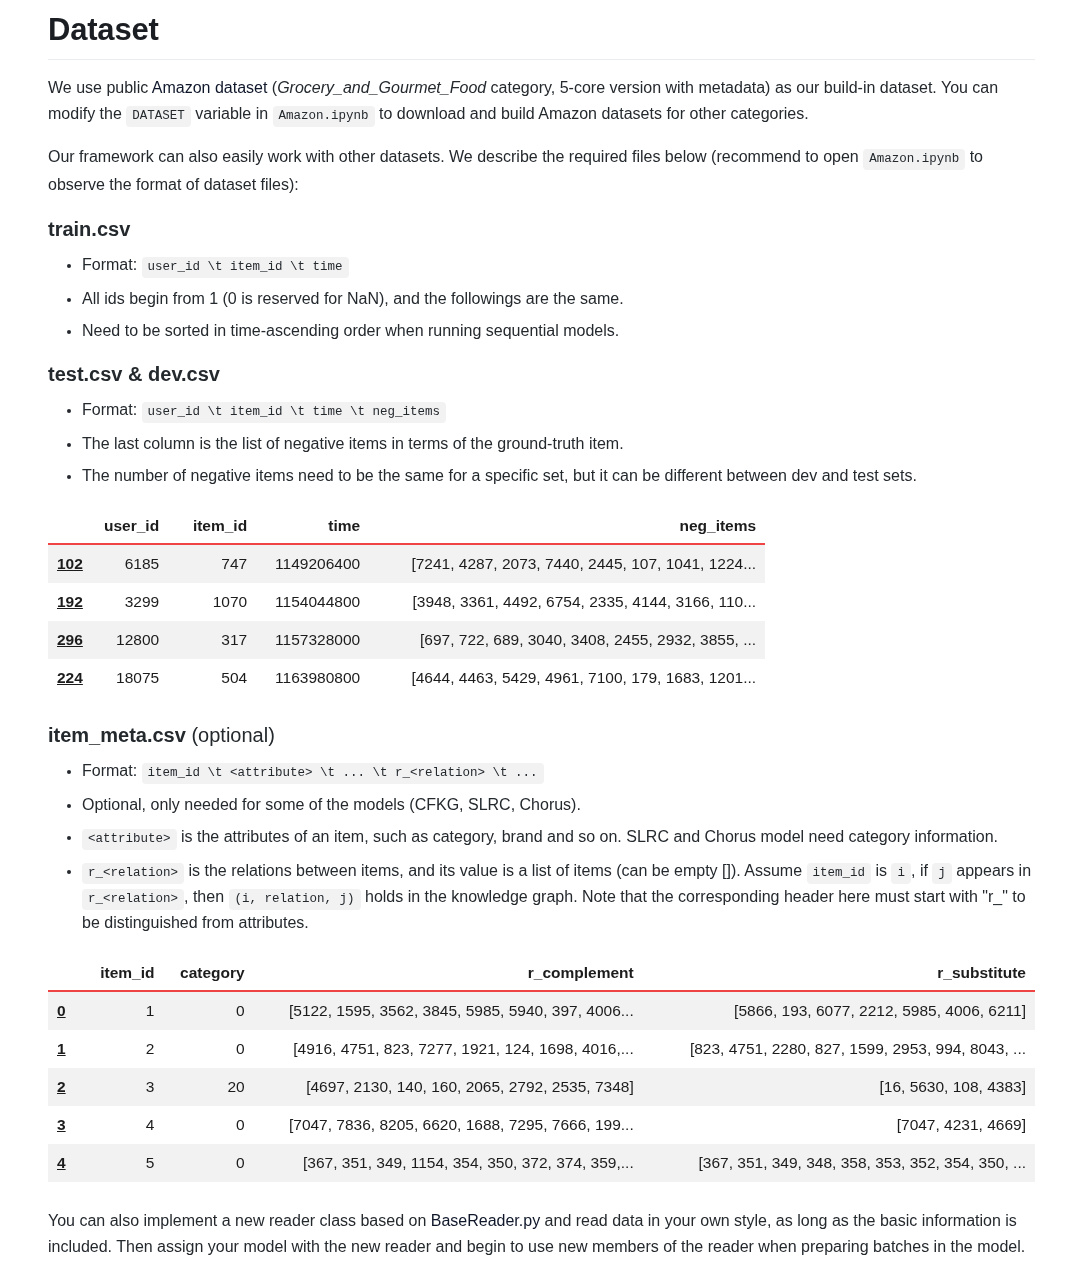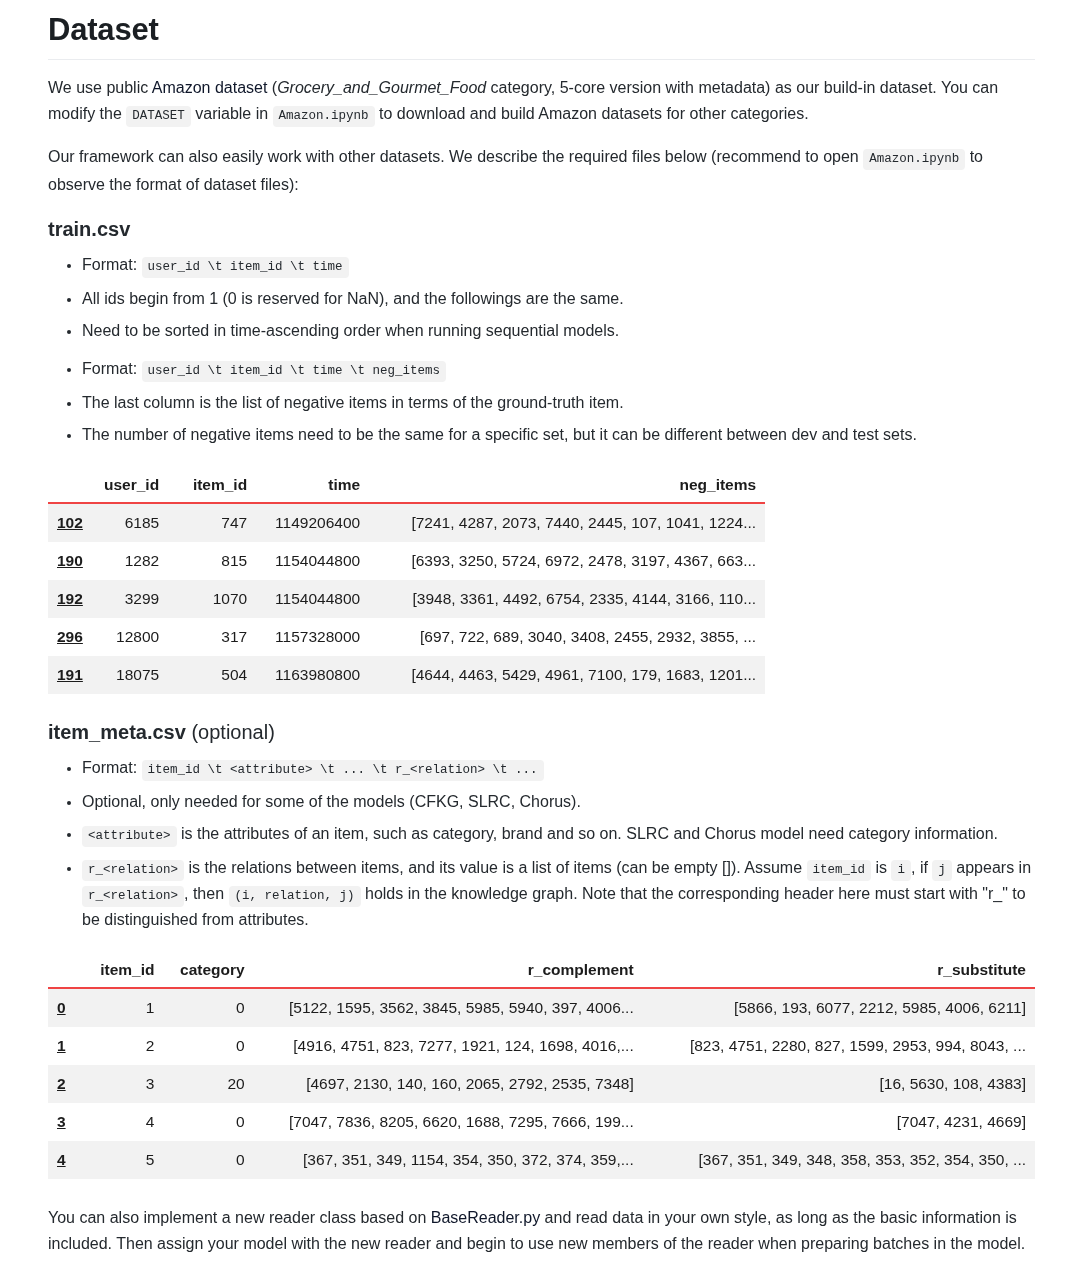--- a/index.html
+++ b/index.html
@@ -87,20 +87,21 @@
   <p class="body-text"><span>Our framework can also easily work with other datasets. We describe the required files below (recommend to open </span><code class="inline-code">Amazon.ipynb</code><span> to observe the format of dataset files):</span></p>
 
   <p class="file-heading"><strong>train.csv</strong></p>
 
   <ul class="bullet-list">
     <li><span>Format: </span><code class="inline-code">user_id \t item_id \t time</code></li>
     <li>All ids begin from 1 (0 is reserved for NaN), and the followings are the same.</li>
     <li>Need to be sorted in time-ascending order when running sequential models.</li>
   </ul>
 
+  <p class="file-heading"><strong>test.csv &amp; dev.csv</strong></p>
 
   <ul class="bullet-list">
     <li><span>Format: </span><code class="inline-code">user_id \t item_id \t time \t neg_items</code></li>
     <li>The last column is the list of negative items in terms of the ground-truth item.</li>
     <li>The number of negative items need to be the same for a specific set, but it can be different between dev and test sets.</li>
   </ul>
 
   <table class="df">
     <colgroup>
         <col style="width:47px">
@@ -120,42 +121,35 @@
     </thead>
     <tbody>
       <tr>
         <td class="idx">102</td>
         <td>6185</td>
         <td>747</td>
         <td>1149206400</td>
         <td>[7241, 4287, 2073, 7440, 2445, 107, 1041, 1224...</td>
       </tr>
       <tr>
-        <td class="idx">190</td>
-        <td>1282</td>
-        <td>815</td>
-        <td>1154044800</td>
-        <td>[6393, 3250, 5724, 6972, 2478, 3197, 4367, 663...</td>
-      </tr>
-      <tr>
         <td class="idx">192</td>
         <td>3299</td>
         <td>1070</td>
         <td>1154044800</td>
         <td>[3948, 3361, 4492, 6754, 2335, 4144, 3166, 110...</td>
       </tr>
       <tr>
         <td class="idx">296</td>
         <td>12800</td>
         <td>317</td>
         <td>1157328000</td>
         <td>[697, 722, 689, 3040, 3408, 2455, 2932, 3855, ...</td>
       </tr>
       <tr>
-        <td class="idx">191</td>
+        <td class="idx">224</td>
         <td>18075</td>
         <td>504</td>
         <td>1163980800</td>
         <td>[4644, 4463, 5429, 4961, 7100, 179, 1683, 1201...</td>
       </tr>
     </tbody>
   </table>
 
   <p class="file-heading"><strong>item_meta.csv</strong><span class="normal"> (optional)</span></p>
 

